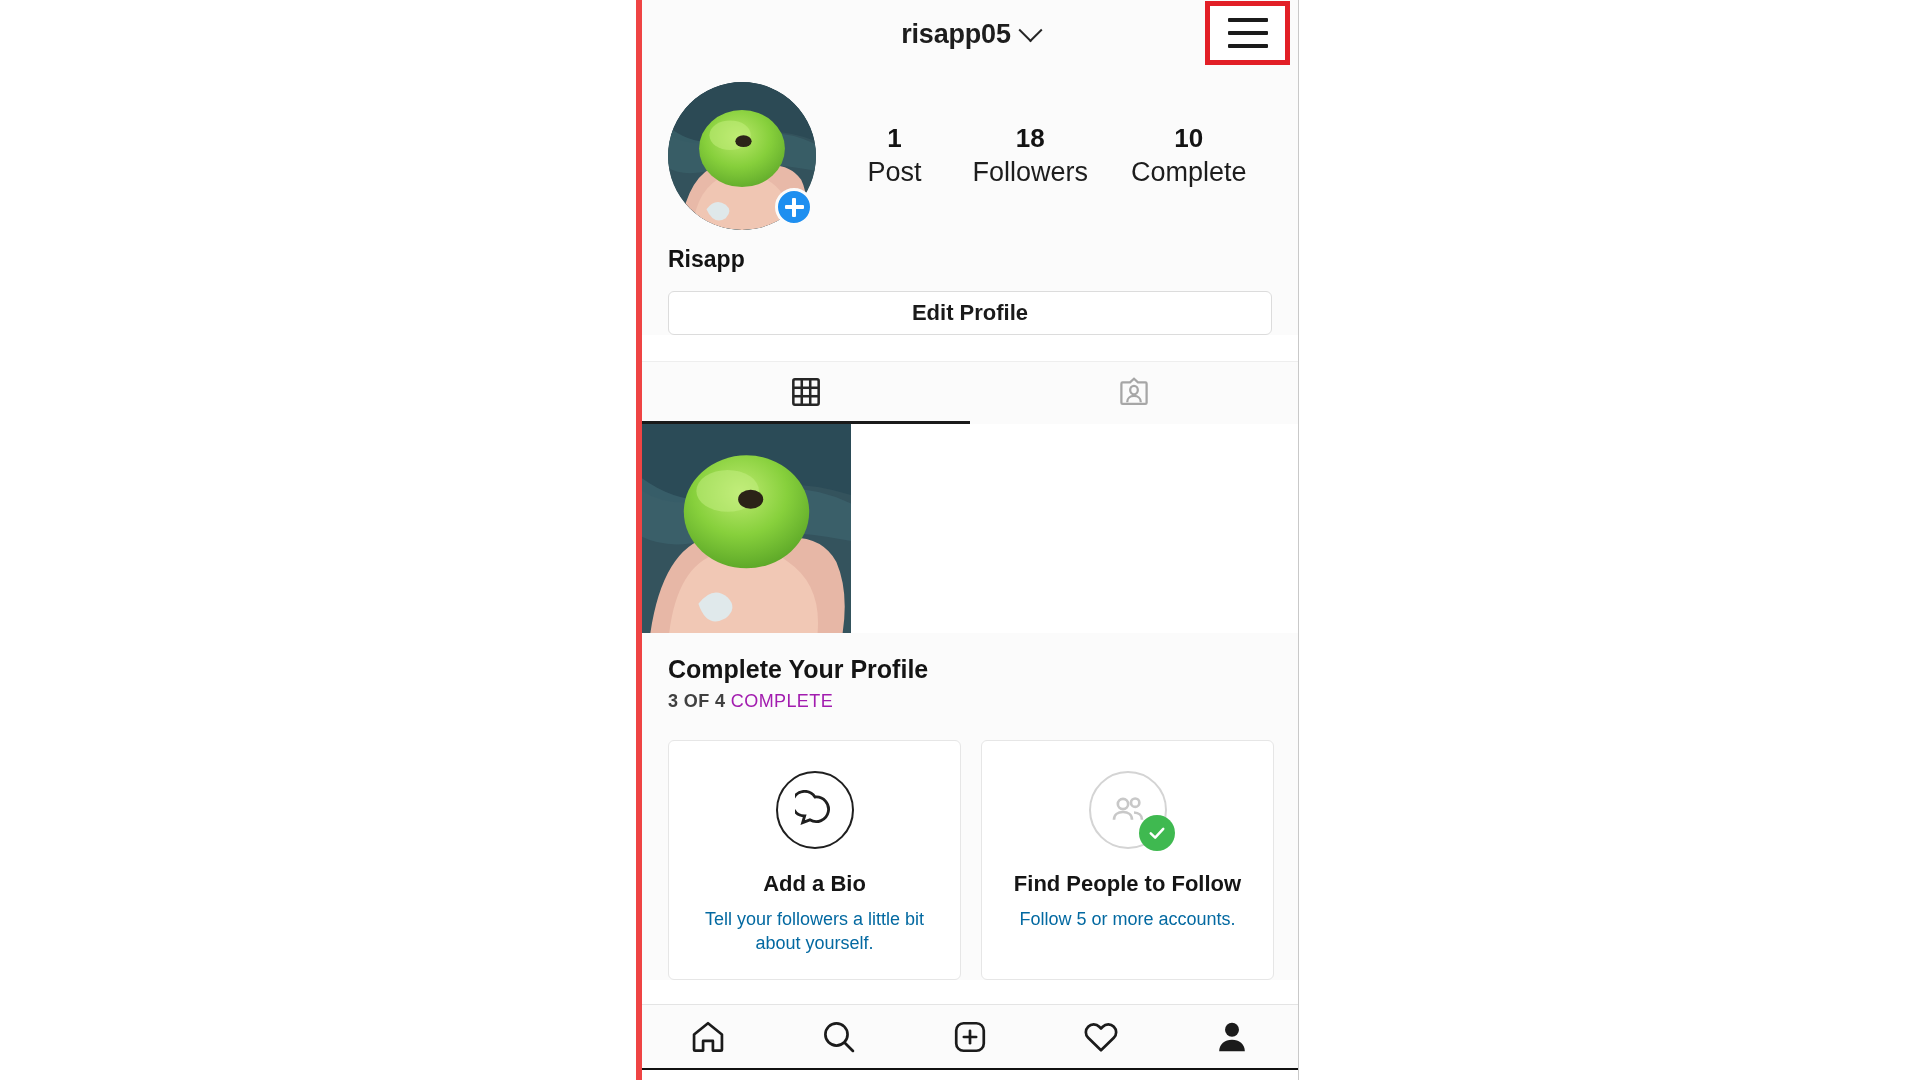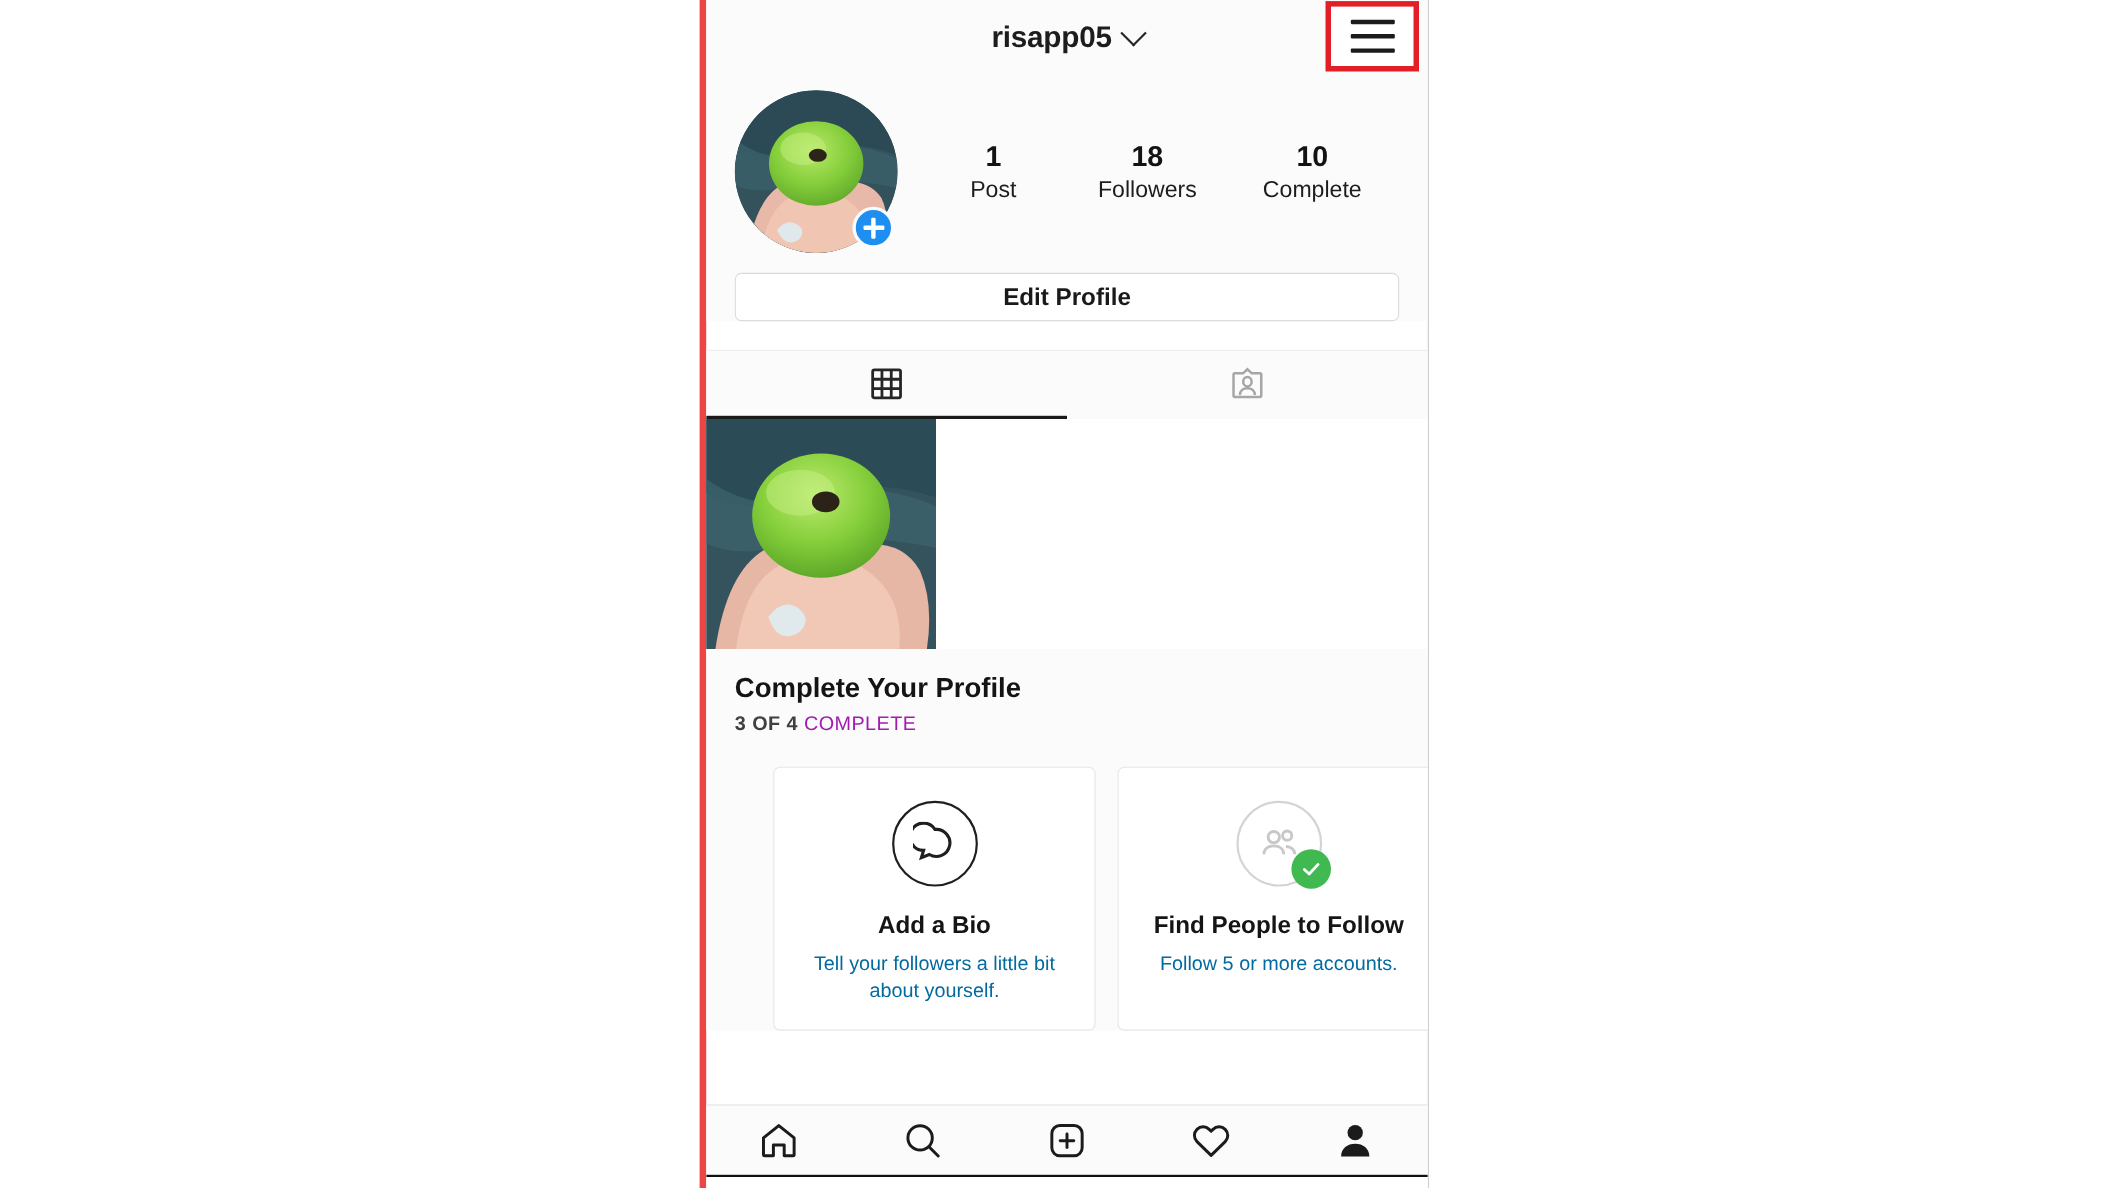--- a/index.html
+++ b/index.html
@@ -92,21 +92,21 @@
   #stats {
     flex: 1;
     display: flex;
     justify-content: space-around;
     align-items: center;
     padding-left: 22px;
     padding-right: 4px;
   }
   .stat { text-align: center; cursor: pointer; min-width: 70px; }
   .stat-num { font-size: 26px; font-weight: bold; color: #131313; line-height: 1.25; }
-  .stat-label { font-size: 21px; color: #1d1d1d; line-height: 1.3; }
+  .stat-label { font-size: 27px; color: #1d1d1d; line-height: 1.3; }
 
   
   #display-name {
     padding: 16px 26px 0 26px;
     font-size: 23px; font-weight: bold; color: #131313;
     background: #fbfbfb;
   }
   #edit-profile-wrap { padding: 18px 26px 0 26px; background: #fbfbfb; }
   #edit-profile-button {
     width: 100%;
@@ -141,21 +141,21 @@
   #post-thumb { width: 209px; height: 209px; overflow: hidden; cursor: pointer; background:#3d565e; }
   .grid-filler { width: 209px; height: 209px; background: #ffffff; }
 
   
   #complete-section { background: #fbfbfb; padding: 22px 26px 0 26px; }
   #complete-title { font-size: 25px; font-weight: bold; color: #141414; }
   #complete-progress { margin-top: 7px; font-size: 18px; letter-spacing: 0.4px; }
   #complete-progress .done { color: #404040; font-weight: bold; }
   #complete-progress .rest { color: #a21caf; }
 
-  #cards { display: flex; gap: 20px; margin-top: 28px; margin-left: 35px; }
+  #cards { display: flex; gap: 20px; margin-top: 28px; }
   .profile-card {
     flex: 0 0 auto;
     width: 293px;
     height: 240px;
     background: #ffffff;
     border: 1px solid #e6e6e6;
     border-radius: 6px;
     padding-top: 30px;
     text-align: center;
     position: relative;
@@ -252,20 +252,21 @@
         <div class="stat-num">18</div>
         <div class="stat-label">Followers</div>
       </div>
       <div class="stat">
         <div class="stat-num">10</div>
         <div class="stat-label">Complete</div>
       </div>
     </div>
   </div>
 
+  <div id="display-name">Risapp</div>
 
   <div id="edit-profile-wrap">
     <button id="edit-profile-button">Edit Profile</button>
   </div>
 
   <div id="tabs">
     <div class="tab active">
       <svg width="32" height="32" viewBox="0 0 24 24" fill="none" stroke="#262626" stroke-width="1.9">
         <rect x="2.5" y="2.5" width="19" height="19" rx="1.2"></rect>
         <line x1="8.83" y1="2.5" x2="8.83" y2="21.5"></line>

